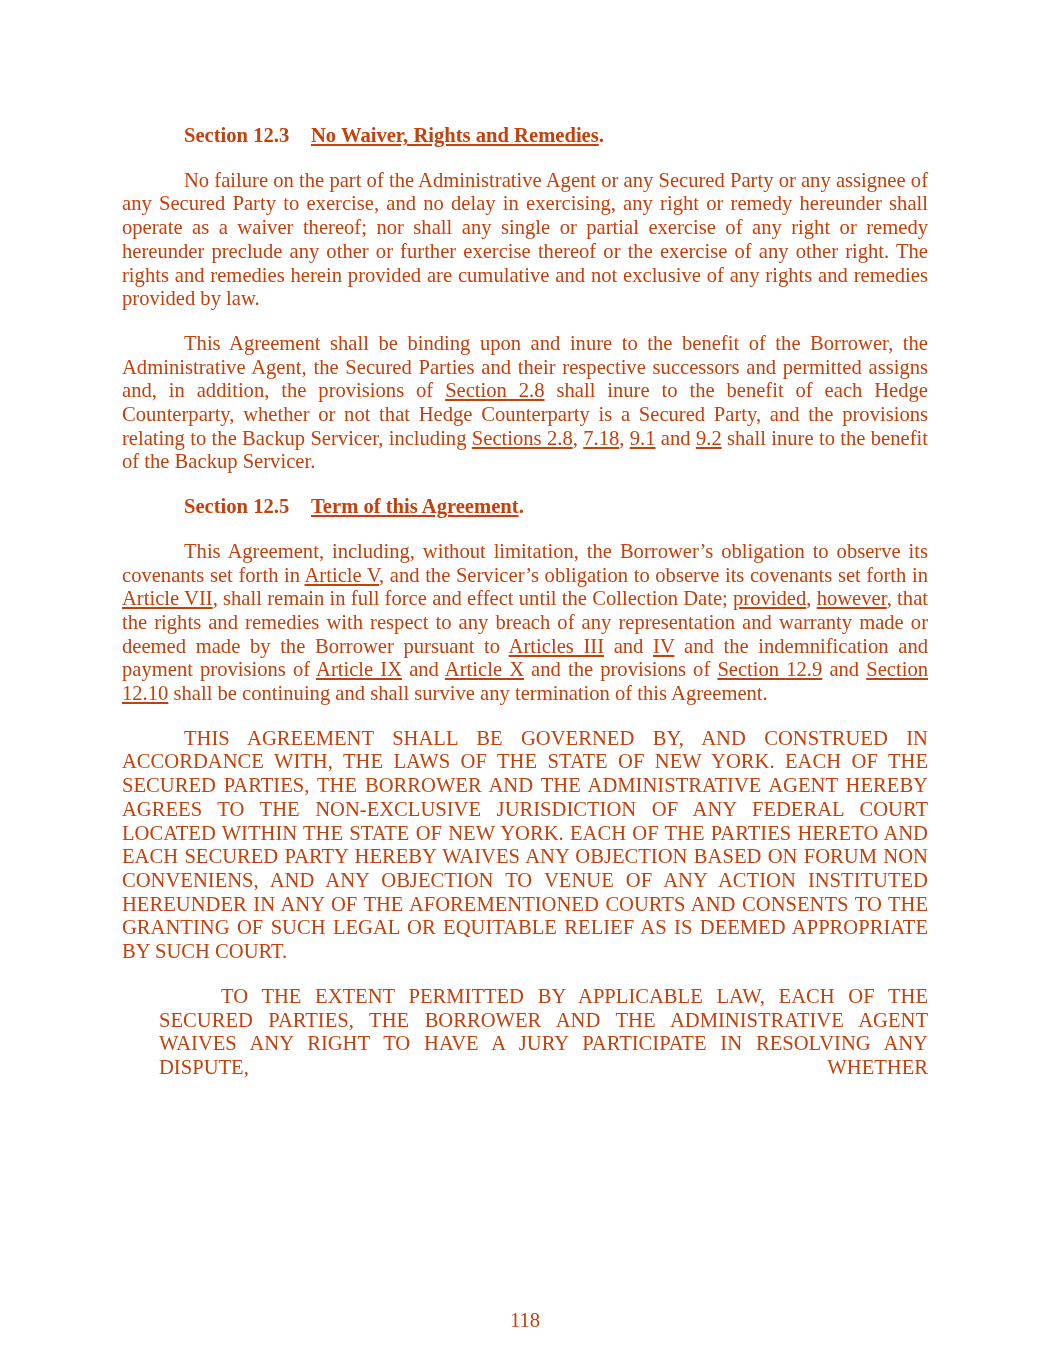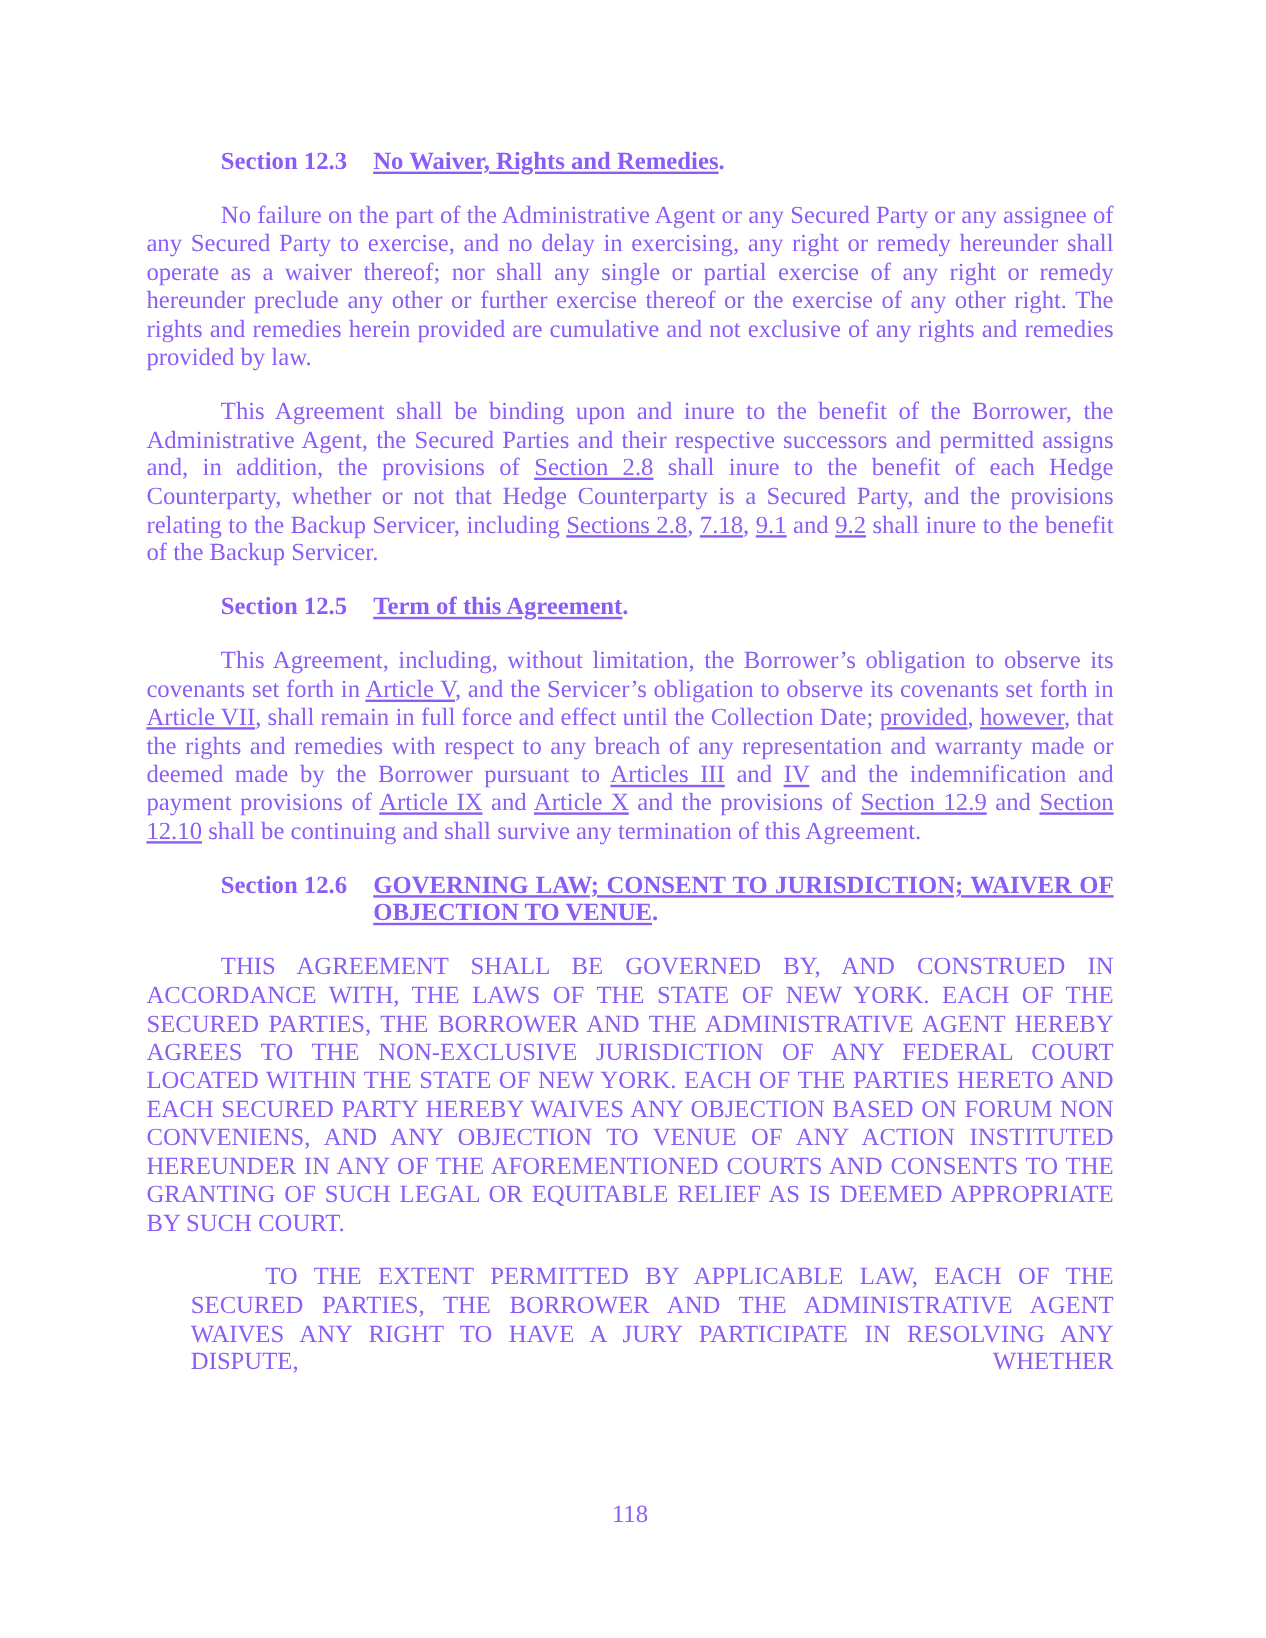--- a/index.html
+++ b/index.html
@@ -2,21 +2,21 @@
 <html><head>
 <meta charset="utf-8">
 <style>
   html, body { margin: 0; padding: 0; background: #e8e8e8; }
   .page {
     position: relative;
     width: 1055px;
     height: 1365px;
     margin: 0 auto;
     background: #ffffff;
-    color: #8b5cf6;
+    color: #c2410c;
     font-family: "Liberation Serif", "DejaVu Serif", serif;
     font-size: 20.6px;
     line-height: 23.7px;
     box-sizing: border-box;
     padding: 124px 127px 0 122px;
     overflow: hidden;
   }
   p { margin: 0 0 21px 0; }
   .heading {
     font-weight: bold;
@@ -32,21 +32,21 @@
   .body {
     text-align: justify;
     text-indent: 62px;
   }
   .body.cont { text-align-last: justify; margin-left: 37px; }
   .u { text-decoration: underline; }
   .footer {
     position: absolute;
     left: 122px;
     right: 127px;
-    top: 1251px;
+    top: 1309px;
     text-align: center;
   }
 </style>
 </head>
 <body>
 
 <div class="page">
 
   <section>
     <p class="heading"><span class="label">Section 12.3</span><span><span class="u">No Waiver, Rights and Remedies</span><span>.</span></span></p>
@@ -56,21 +56,20 @@
   <section>
     <p class="body"><span>This Agreement shall be binding upon and inure to the benefit of the Borrower, the Administrative Agent, the Secured Parties and their respective successors and permitted assigns and, in addition, the provisions of </span><span class="u">Section 2.8</span><span> shall inure to the benefit of each Hedge Counterparty, whether or not that Hedge Counterparty is a Secured Party, and the provisions relating to the Backup Servicer, including </span><span class="u">Sections 2.8</span><span>, </span><span class="u">7.18</span><span>, </span><span class="u">9.1</span><span> and </span><span class="u">9.2</span><span> shall inure to the benefit of the Backup Servicer.</span></p>
   </section>
 
   <section>
     <p class="heading"><span class="label">Section 12.5</span><span><span class="u">Term of this Agreement</span><span>.</span></span></p>
     <p class="body"><span>This Agreement, including, without limitation, the Borrower’s obligation to observe its covenants set forth in </span><span class="u">Article V</span><span>, and the Servicer’s obligation to observe its covenants set forth in </span><span class="u">Article VII</span><span>, shall remain in full force and effect until the Collection Date; </span><span class="u">provided</span><span>, </span><span class="u">however</span><span>, that the rights and remedies with respect to any breach of any representation and warranty made or deemed made by the Borrower pursuant to </span><span class="u">Articles III</span><span> and </span><span class="u">IV</span><span> and the indemnification and payment provisions of </span><span class="u">Article IX</span><span> and </span><span class="u">Article X</span><span> and the provisions of </span><span class="u">Section 12.9</span><span> and </span><span class="u">Section 12.10</span><span> shall be continuing and shall survive any termination of this Agreement.</span></p>
   </section>
 
   <section>
-    <p class="heading"><span class="label">Section 12.6</span><span><span class="u">GOVERNING LAW; CONSENT TO JURISDICTION; WAIVER OF OBJECTION TO VENUE</span><span>.</span></span></p>
     <p class="body"><span>THIS AGREEMENT SHALL BE GOVERNED BY, AND CONSTRUED IN ACCORDANCE WITH, THE LAWS OF THE STATE OF NEW YORK.  EACH OF THE SECURED PARTIES, THE BORROWER AND THE ADMINISTRATIVE AGENT HEREBY AGREES TO THE NON-EXCLUSIVE JURISDICTION OF ANY FEDERAL COURT LOCATED WITHIN THE STATE OF NEW YORK.  EACH OF THE PARTIES HERETO AND EACH SECURED PARTY HEREBY WAIVES ANY OBJECTION BASED ON FORUM NON CONVENIENS, AND ANY OBJECTION TO VENUE OF ANY ACTION INSTITUTED HEREUNDER IN ANY OF THE AFOREMENTIONED COURTS AND CONSENTS TO THE GRANTING OF SUCH LEGAL OR EQUITABLE RELIEF AS IS DEEMED APPROPRIATE BY SUCH COURT.</span></p>
   </section>
 
   <section>
     <p class="body cont"><span>TO THE EXTENT PERMITTED BY APPLICABLE LAW, EACH OF THE SECURED PARTIES, THE BORROWER AND THE ADMINISTRATIVE AGENT WAIVES ANY RIGHT TO HAVE A JURY PARTICIPATE IN RESOLVING ANY DISPUTE, WHETHER</span></p>
   </section>
 
   <div class="footer">118</div>
 
 </div>

